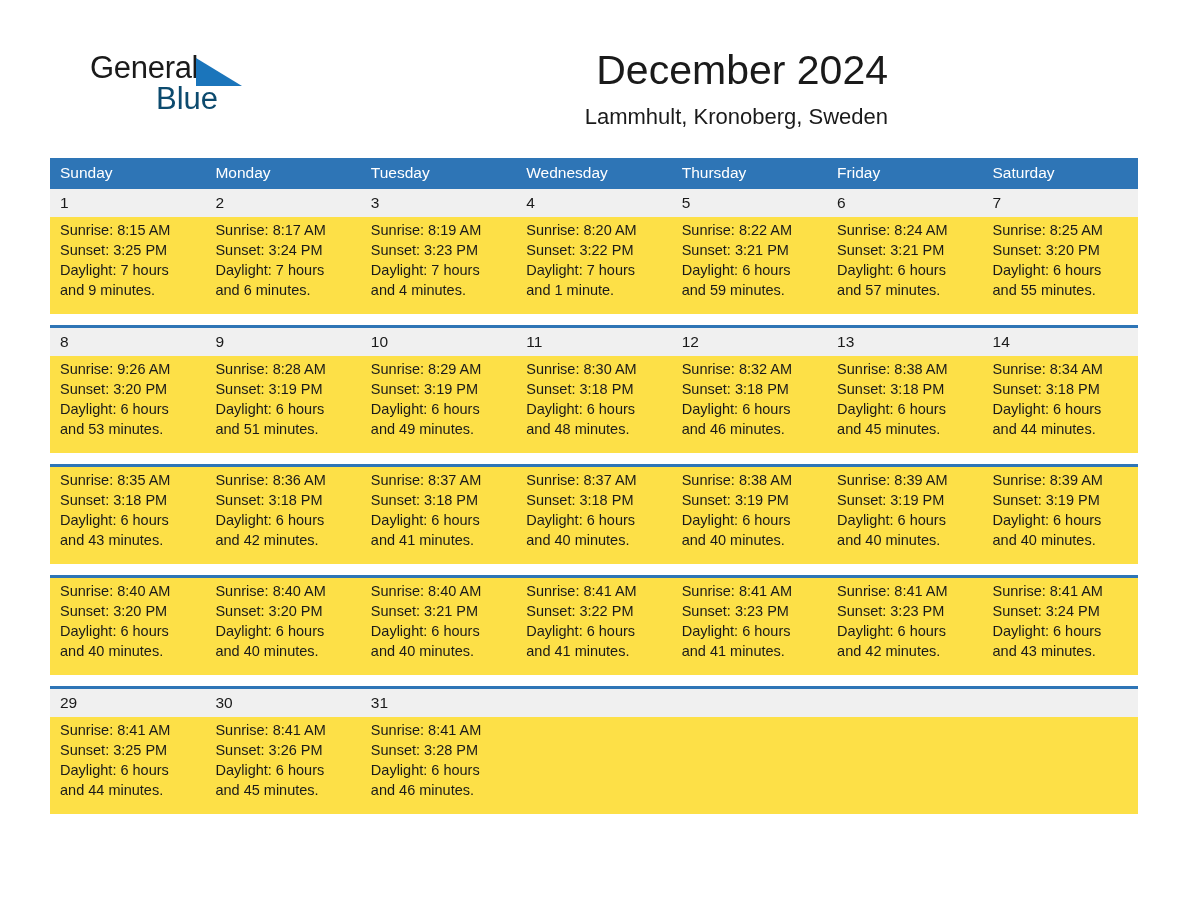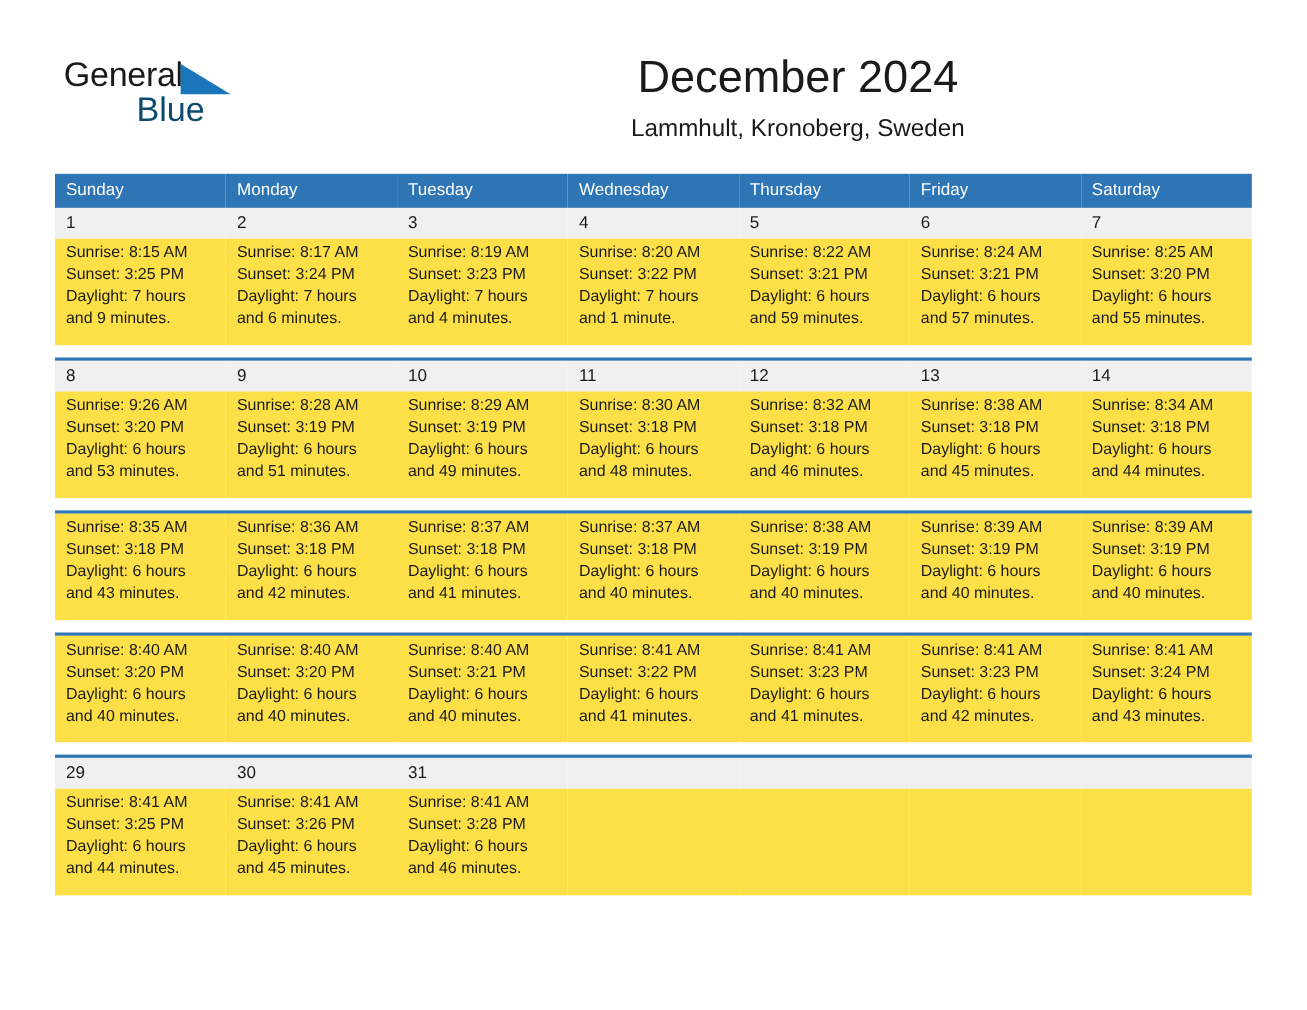--- a/index.html
+++ b/index.html
@@ -13,20 +13,21 @@
     font-family: "Liberation Sans", sans-serif;
     color: #000000;
     overflow: hidden;
   }
 
   .page {
     position: relative;
     width: 944px;
     height: 918px;
     box-sizing: border-box;
+    padding-left: 32px;
   }
 
   
   .header {
     position: relative;
     height: 110px;
     padding: 0 50px;
     box-sizing: border-box;
   }
 
@@ -57,23 +58,23 @@
     line-height: 31px;
     color: #0c4a6e;
     font-family: "Liberation Sans", sans-serif;
     display: block;
     margin-top: -3px;
     margin-left: 66px;
   }
 
   .title-block {
     position: absolute;
-    right: 67px;
+    right: 56px;
     top: 46px;
-    text-align: center;
+    text-align: right;
   }
   .month-title {
     font-size: 41px;
     line-height: 48px;
     font-weight: normal;
     color: #1a1a1a;
     margin: 0;
     letter-spacing: 0px;
   }
   .location-title {

